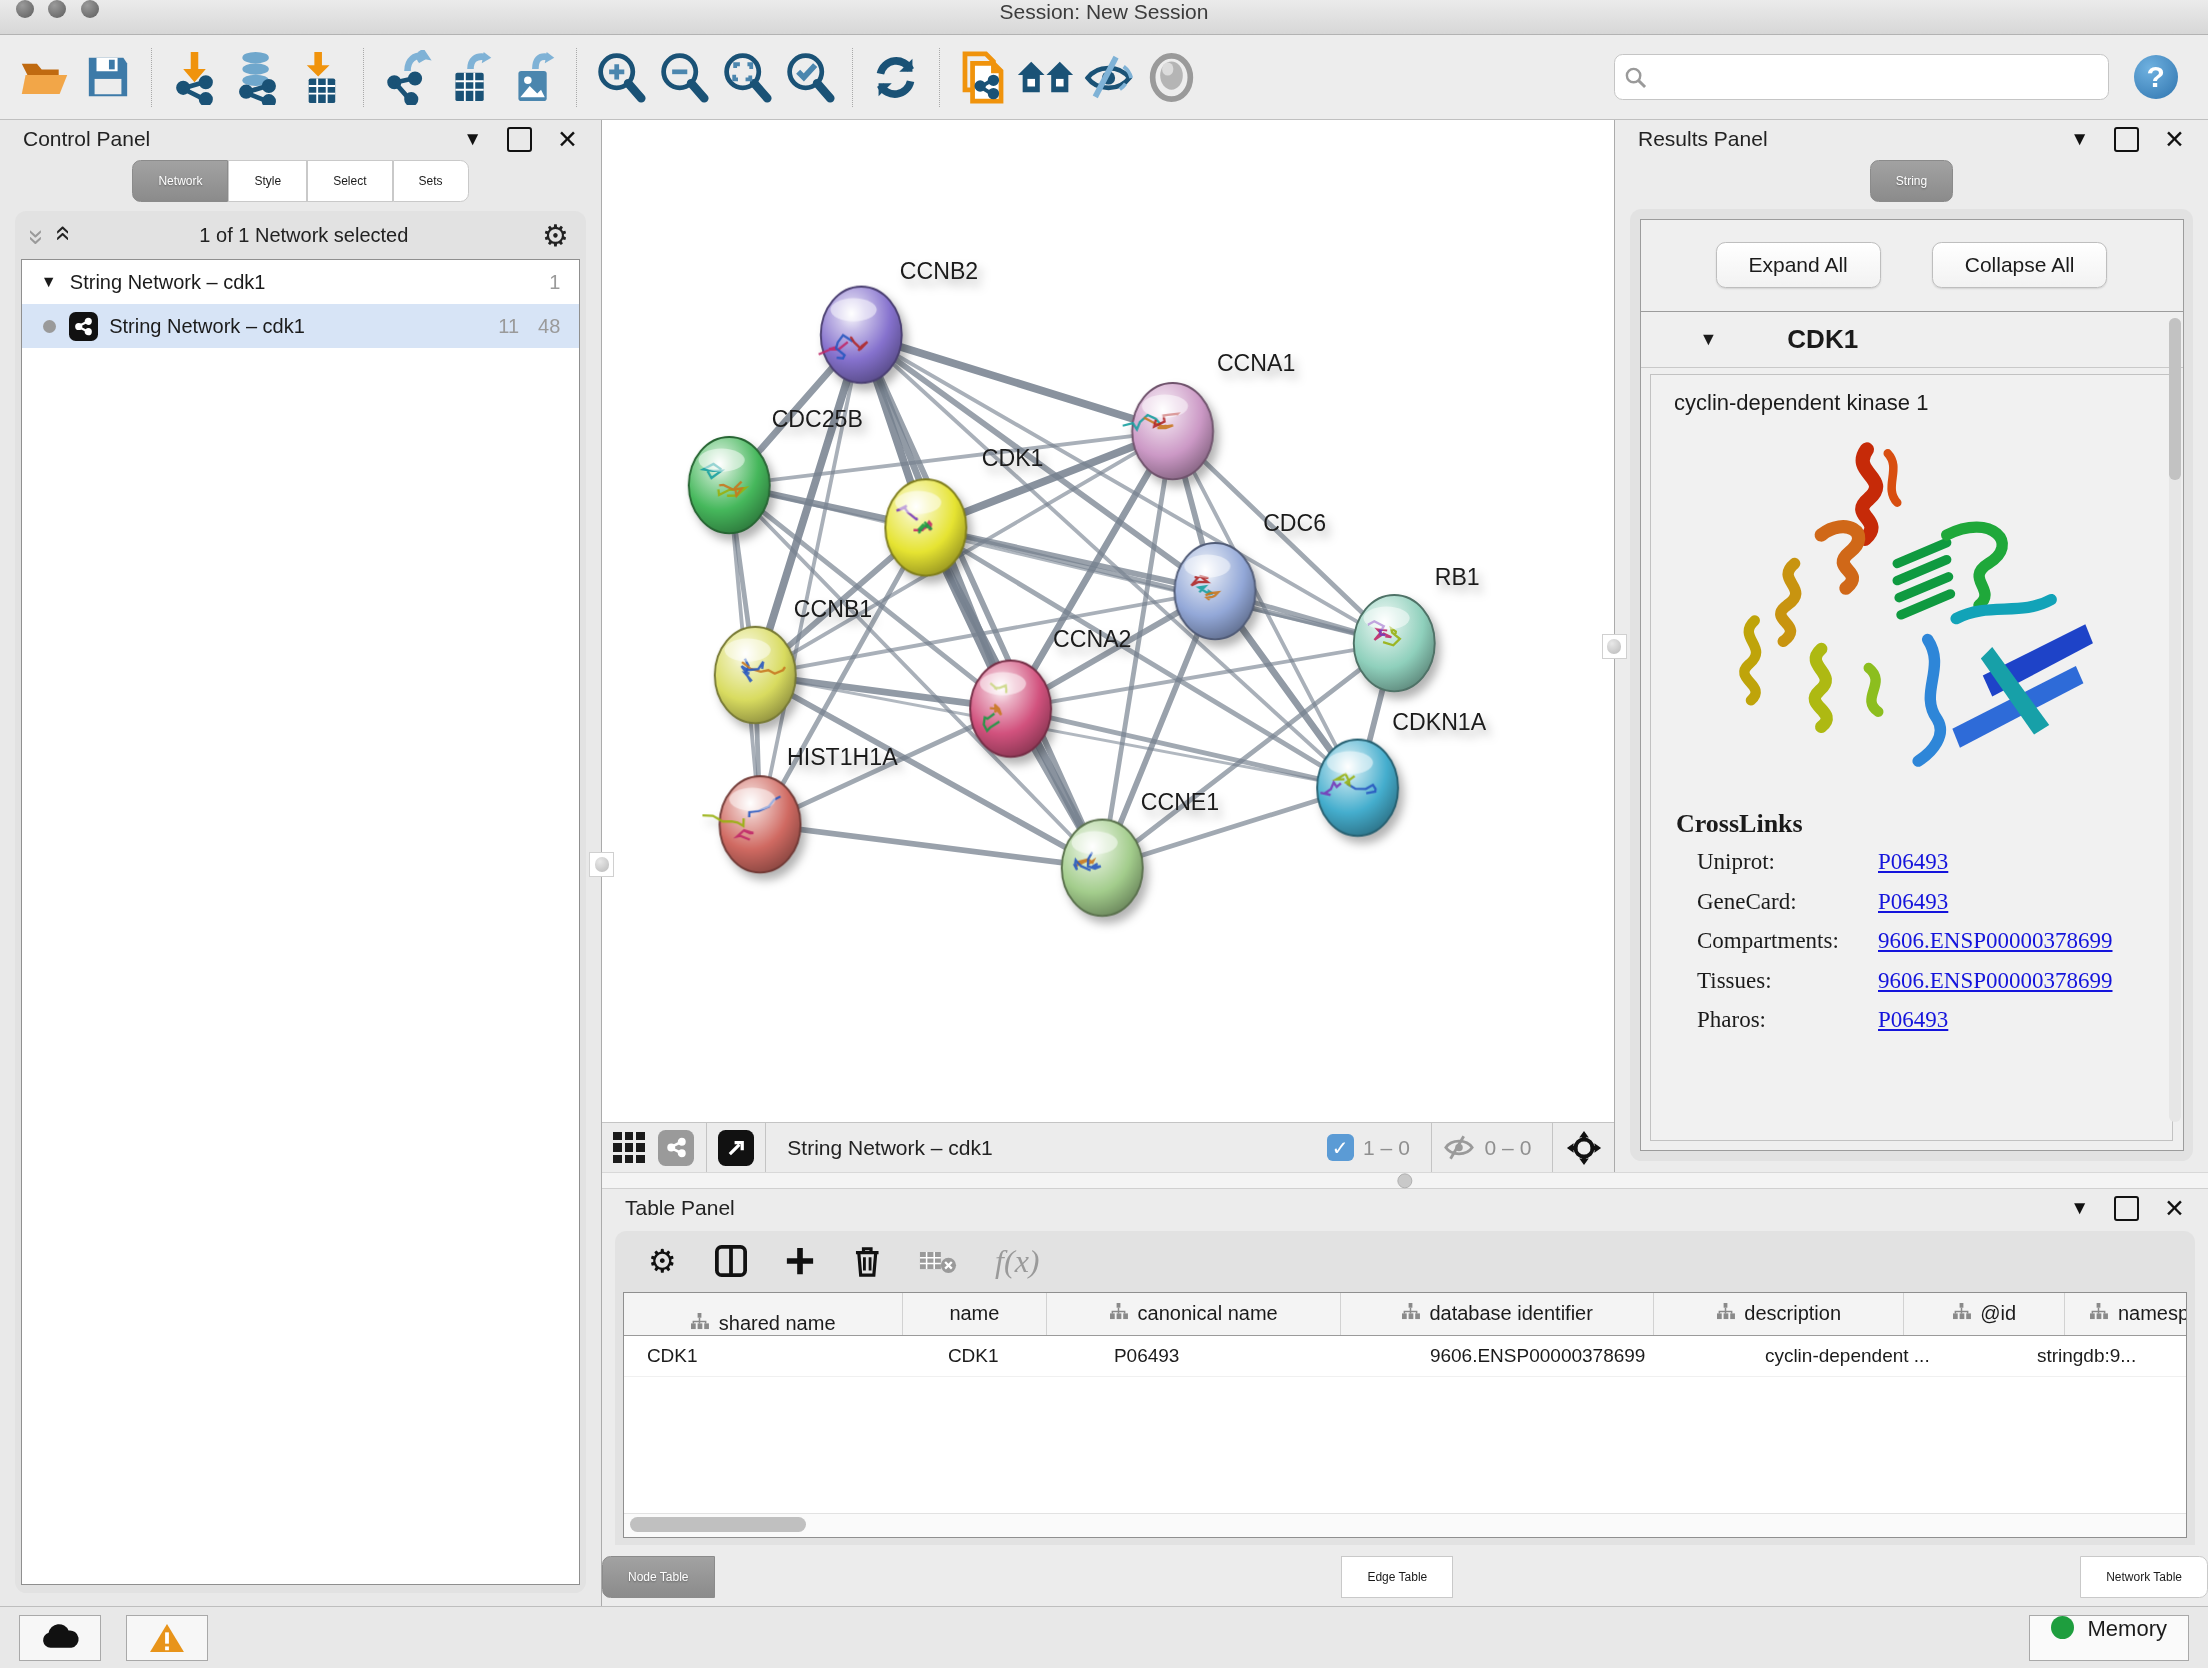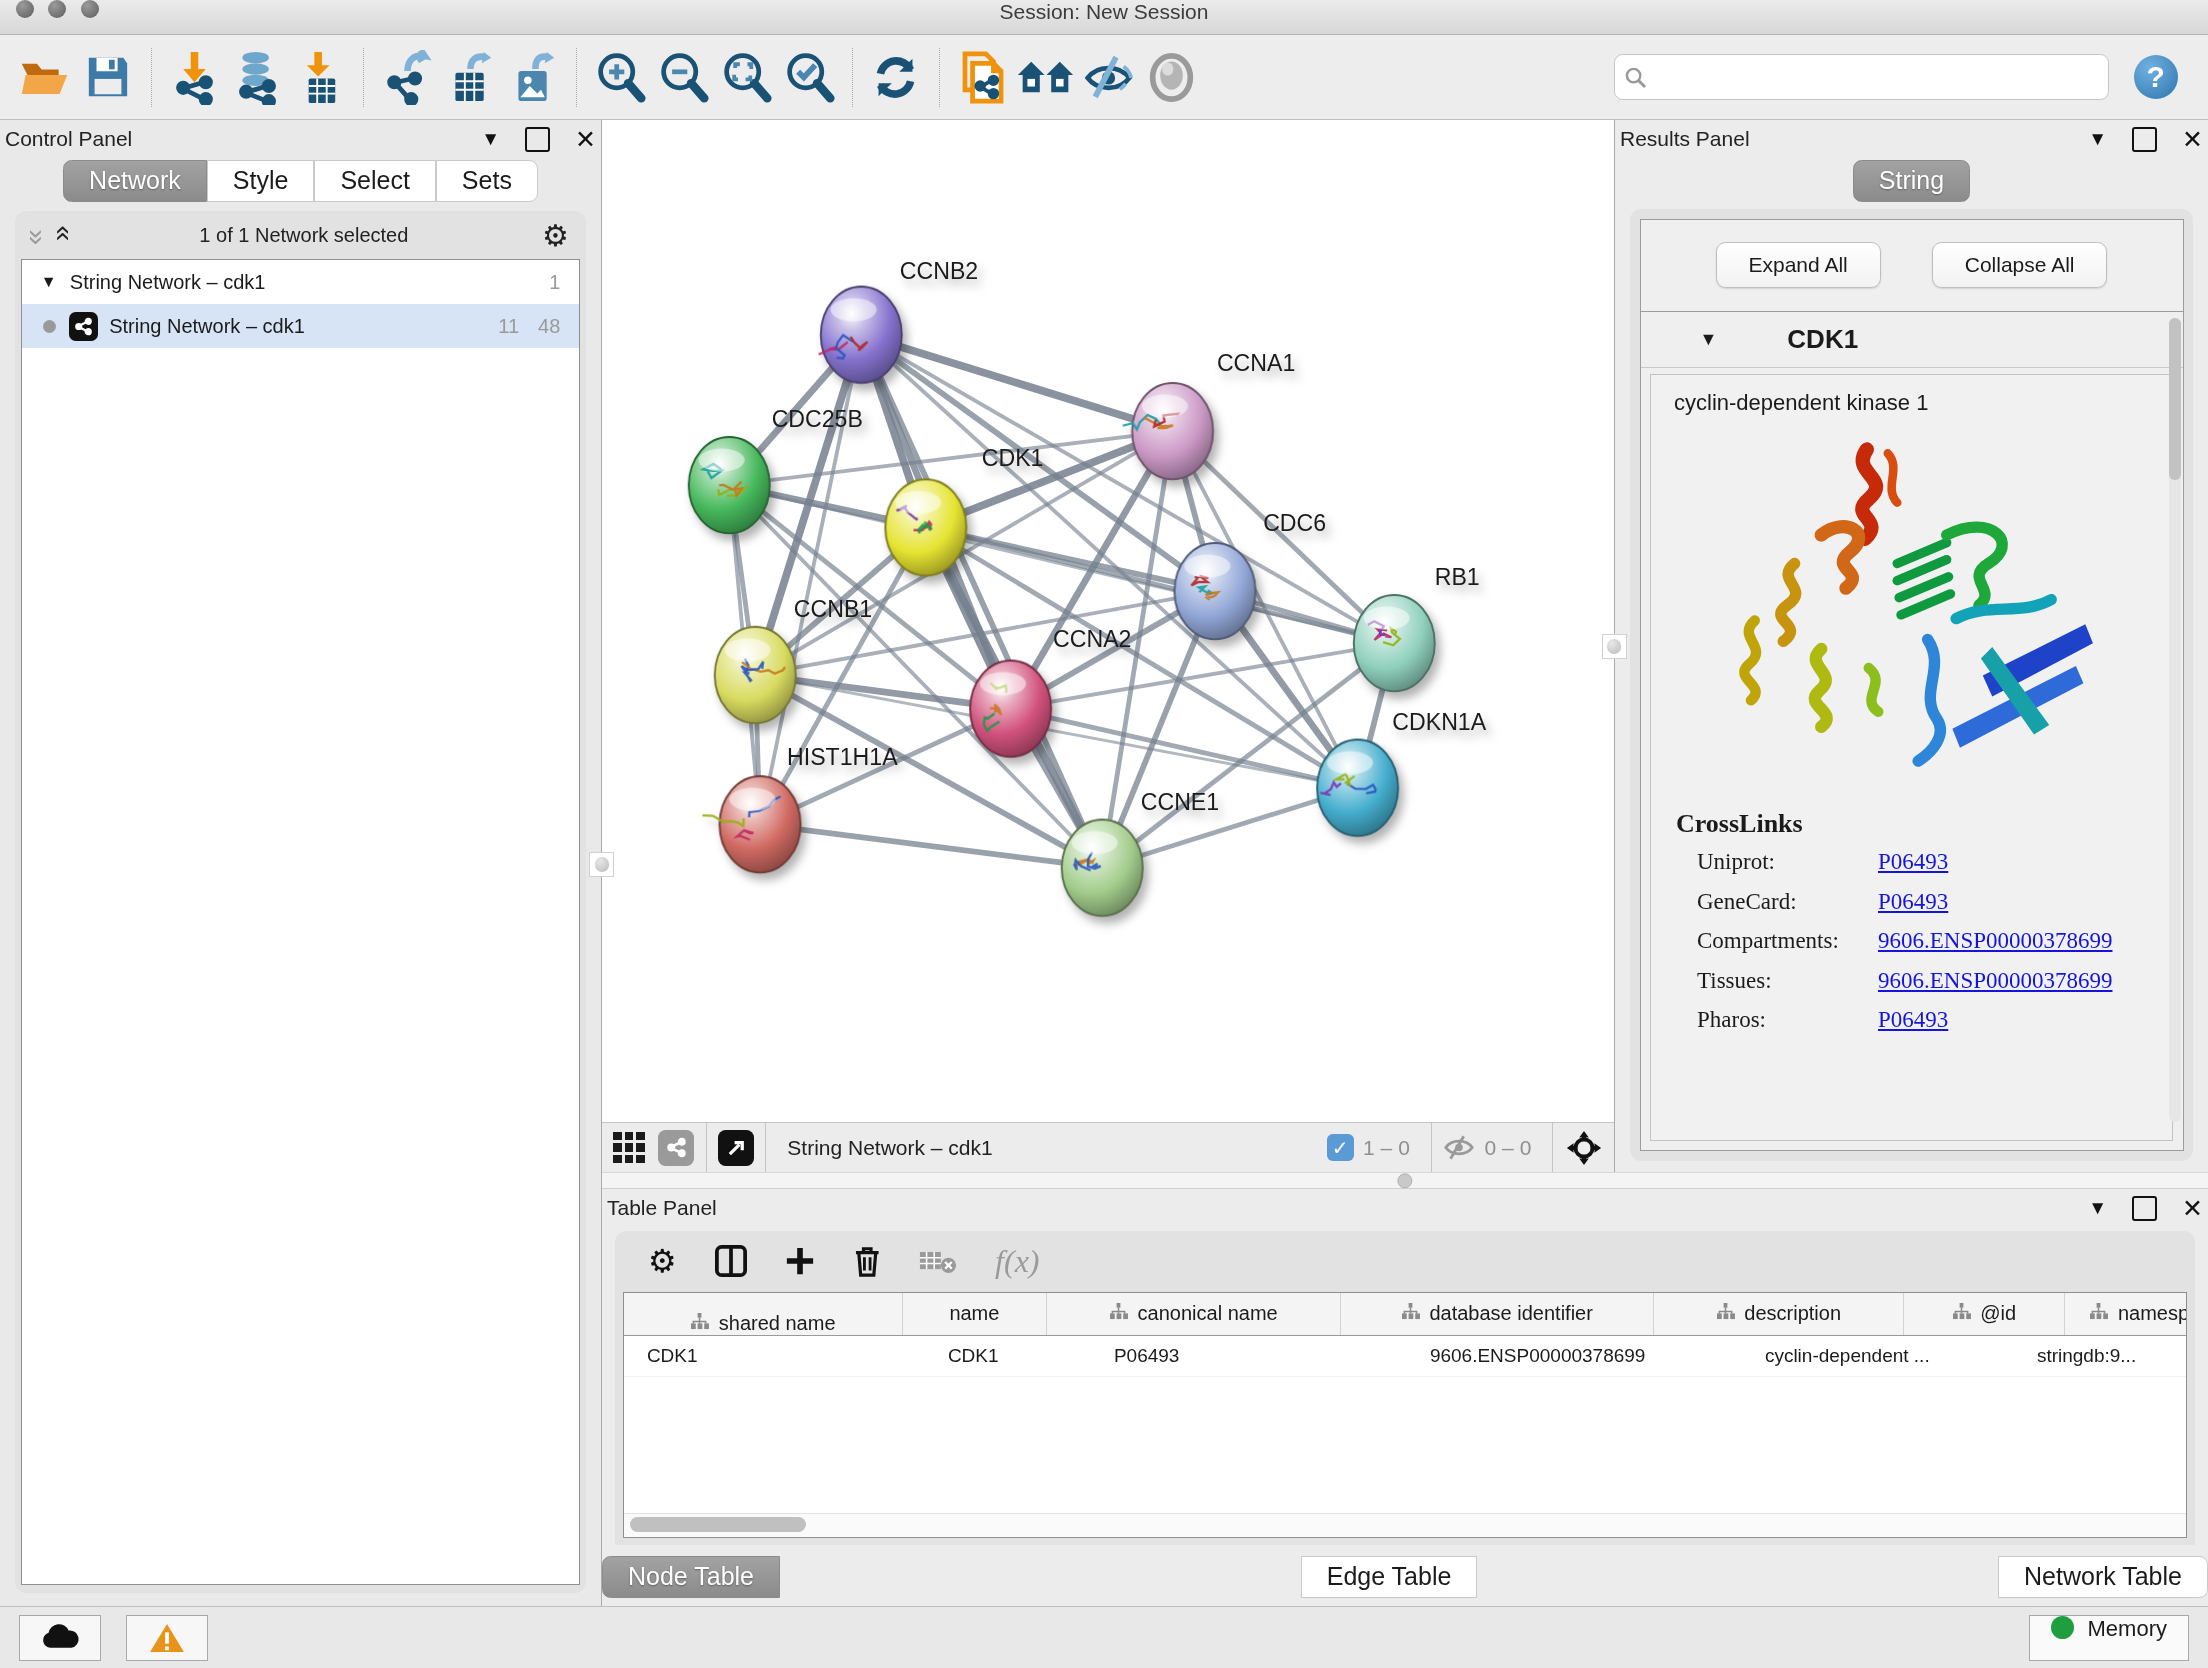--- a/index.html
+++ b/index.html
@@ -33,31 +33,31 @@
   .main{flex:1;display:flex;min-height:0;}
   .control-panel{width:601px;flex:none;background:#E9E9E9;border-right:1.9px solid #ABABAB;
                  display:flex;flex-direction:column;position:relative;}
   .right-stack{flex:1;display:flex;flex-direction:column;min-width:0;position:relative;}
   .top-row{height:1052px;display:flex;min-height:0;flex:none;position:relative;}
   .network-view{flex:1;display:flex;flex-direction:column;min-width:0;background:#fff;}
   .results-panel{width:593px;flex:none;background:#ECECEC;border-left:1.9px solid #ABABAB;
                  display:flex;flex-direction:column;position:relative;}
 
   
-  .panel-head{height:38px;display:flex;align-items:center;padding:0 5px;flex:none;}
+  .panel-head{height:38px;display:flex;align-items:center;padding:0 23px;flex:none;}
   .panel-title{font-size:21px;color:#222;}
   .panel-head .spacer{flex:1;}
   .ph-ctl{font-size:19px;color:#111;margin-left:25px;}
   .ph-box{width:21px;height:21px;border:2.9px solid #111;border-radius:2.9px;margin-left:25px;}
   .ph-x{font-size:25px;font-weight:bold;color:#111;margin-left:25px;}
 
   
   .seg-tabs{display:flex;justify-content:center;margin-top:1.9px;flex:none;}
   .seg{height:40px;padding:0 25px;display:flex;align-items:center;justify-content:center;
-       background:#fff;border:1px solid #C9C9C9;font-size:25px;color:#1b1b1b;}
+       background:#fff;border:1px solid #C9C9C9;font-size:12px;color:#1b1b1b;}
   .seg:first-child{border-radius:8.6px 0 0 8.6px;}
   .seg:last-child{border-radius:0 8.6px 8.6px 0;}
   .seg.active{background:linear-gradient(#A2A2A2,#8B8B8B);color:#fff;border-color:#8B8B8B;
               text-shadow:0 1px 1.9px rgba(0,0,0,.35);}
 
   
   .cp-container{flex:1;margin:9.5px 15px 13.3px 15px;background:#E2E2E2;border-radius:11.4px;
                 display:flex;flex-direction:column;min-height:0;}
   .cp-statusrow{height:48px;display:flex;align-items:center;padding:0 17px;flex:none;}
   .chev{font-size:28.5px;line-height:1;letter-spacing:-3.8px;}

